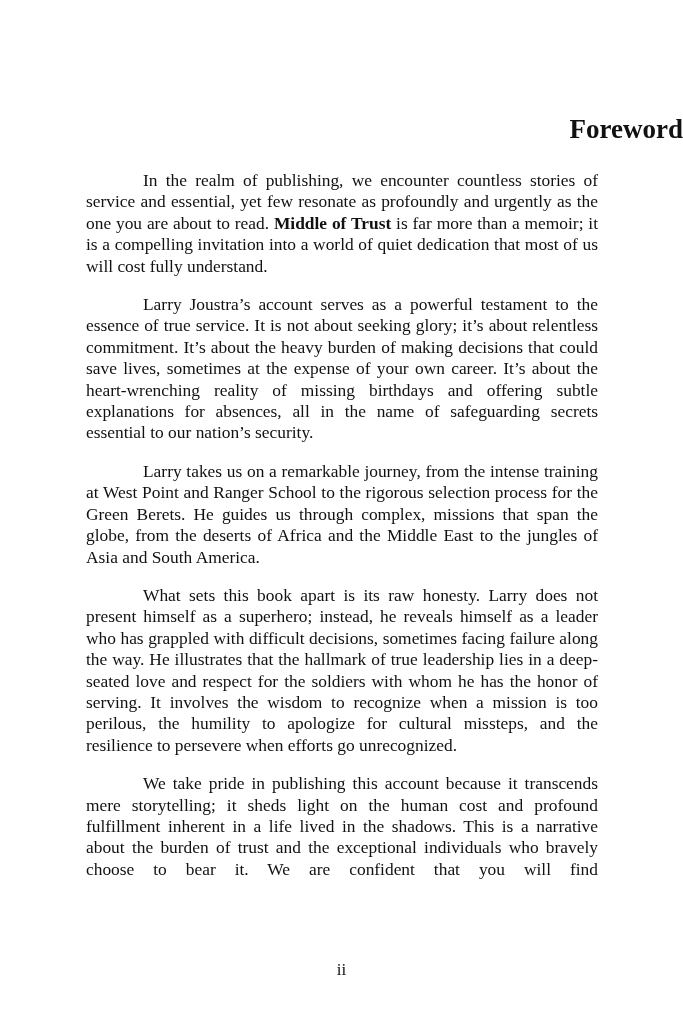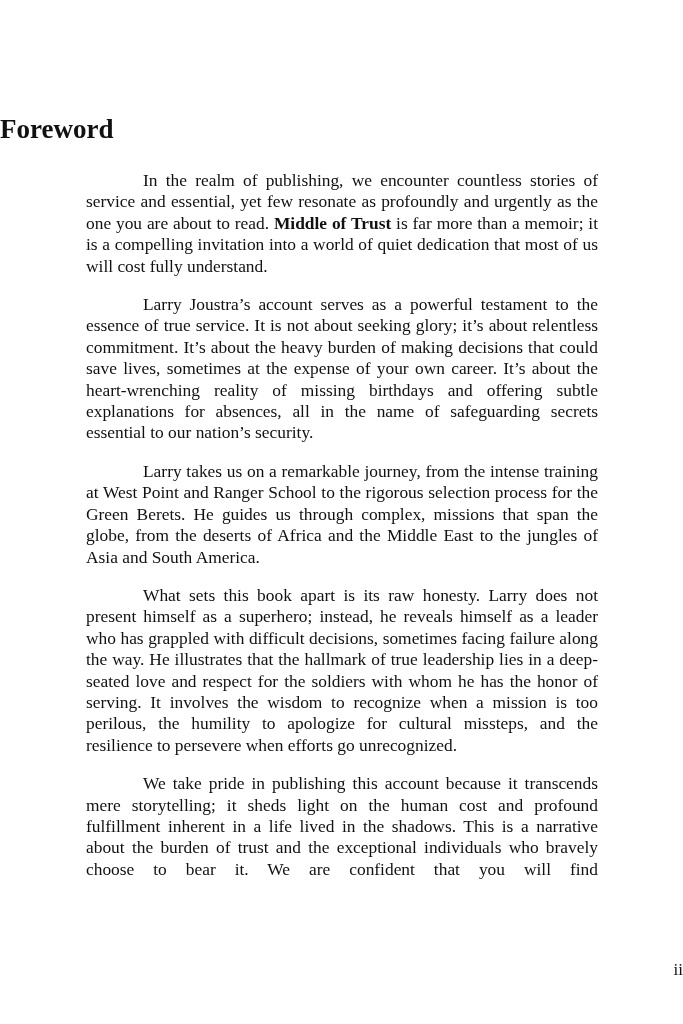--- a/index.html
+++ b/index.html
@@ -13,21 +13,21 @@
       position: relative;
       overflow: hidden;
       color: #111111;
       font-family: "Liberation Serif", "DejaVu Serif", serif;
     }
     .page-title {
       position: absolute;
       top: 113px;
       left: 0;
       width: 683px;
-      text-align: left;
+      text-align: right;
       font-weight: bold;
       font-size: 27px;
       line-height: 32px;
       margin: 0;
     }
     .body-text {
       position: absolute;
       top: 170px;
       left: 86px;
       width: 512px;
@@ -44,21 +44,21 @@
       text-align-last: justify;
     }
     .bold {
       font-weight: bold;
     }
     .page-number {
       position: absolute;
       top: 960px;
       left: 0;
       width: 683px;
-      text-align: right;
+      text-align: center;
       font-size: 17px;
       line-height: 20px;
     }
   </style>
 </head>
 <body>
 
 <h1 class="page-title">Foreword</h1>
 
 <div class="body-text">

